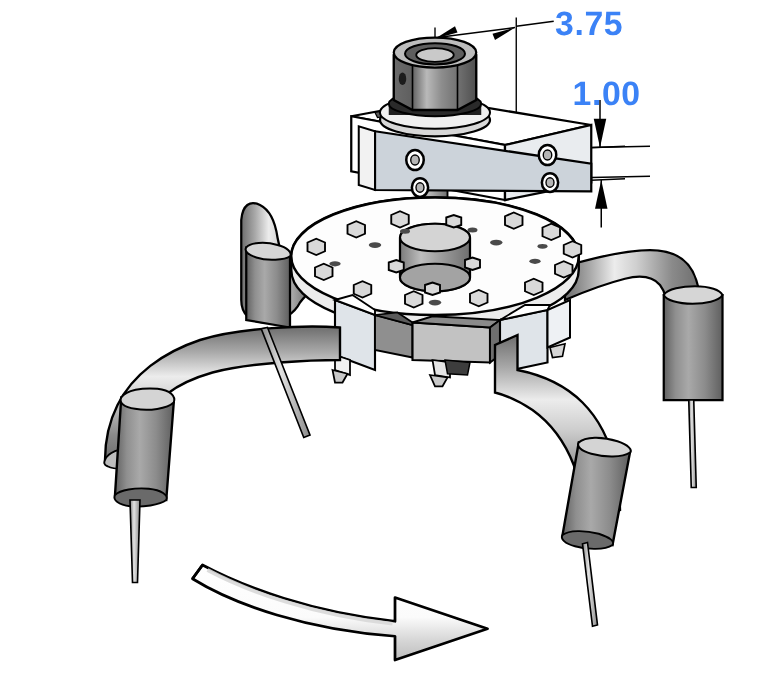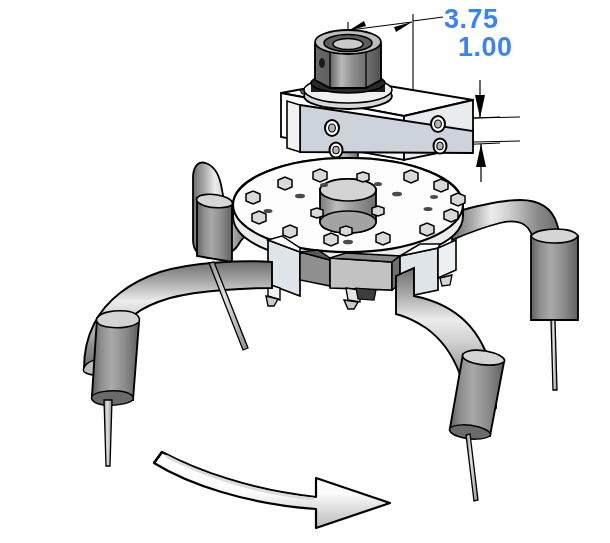--- a/index.html
+++ b/index.html
@@ -17,21 +17,21 @@
     font-family:"Liberation Sans", sans-serif;
     font-size:27px;
     font-weight:700;
     color:#3b82f6;
     letter-spacing:0.5px;
     white-space:nowrap;
     line-height:1;
     user-select:none;
   }
   #dim-375{ left:444px; top:6px; }
-  #dim-100{ left:458px; top:34px; }
+  #dim-100{ left:458px; top:62px; }
 </style>
 </head>
 <body>
 
 <div id="stage">
 
   <svg id="cad" viewBox="0 0 610 543" xmlns="http://www.w3.org/2000/svg">
     <defs>
 
       <linearGradient id="tubeV" x1="0" y1="0" x2="0" y2="1">

